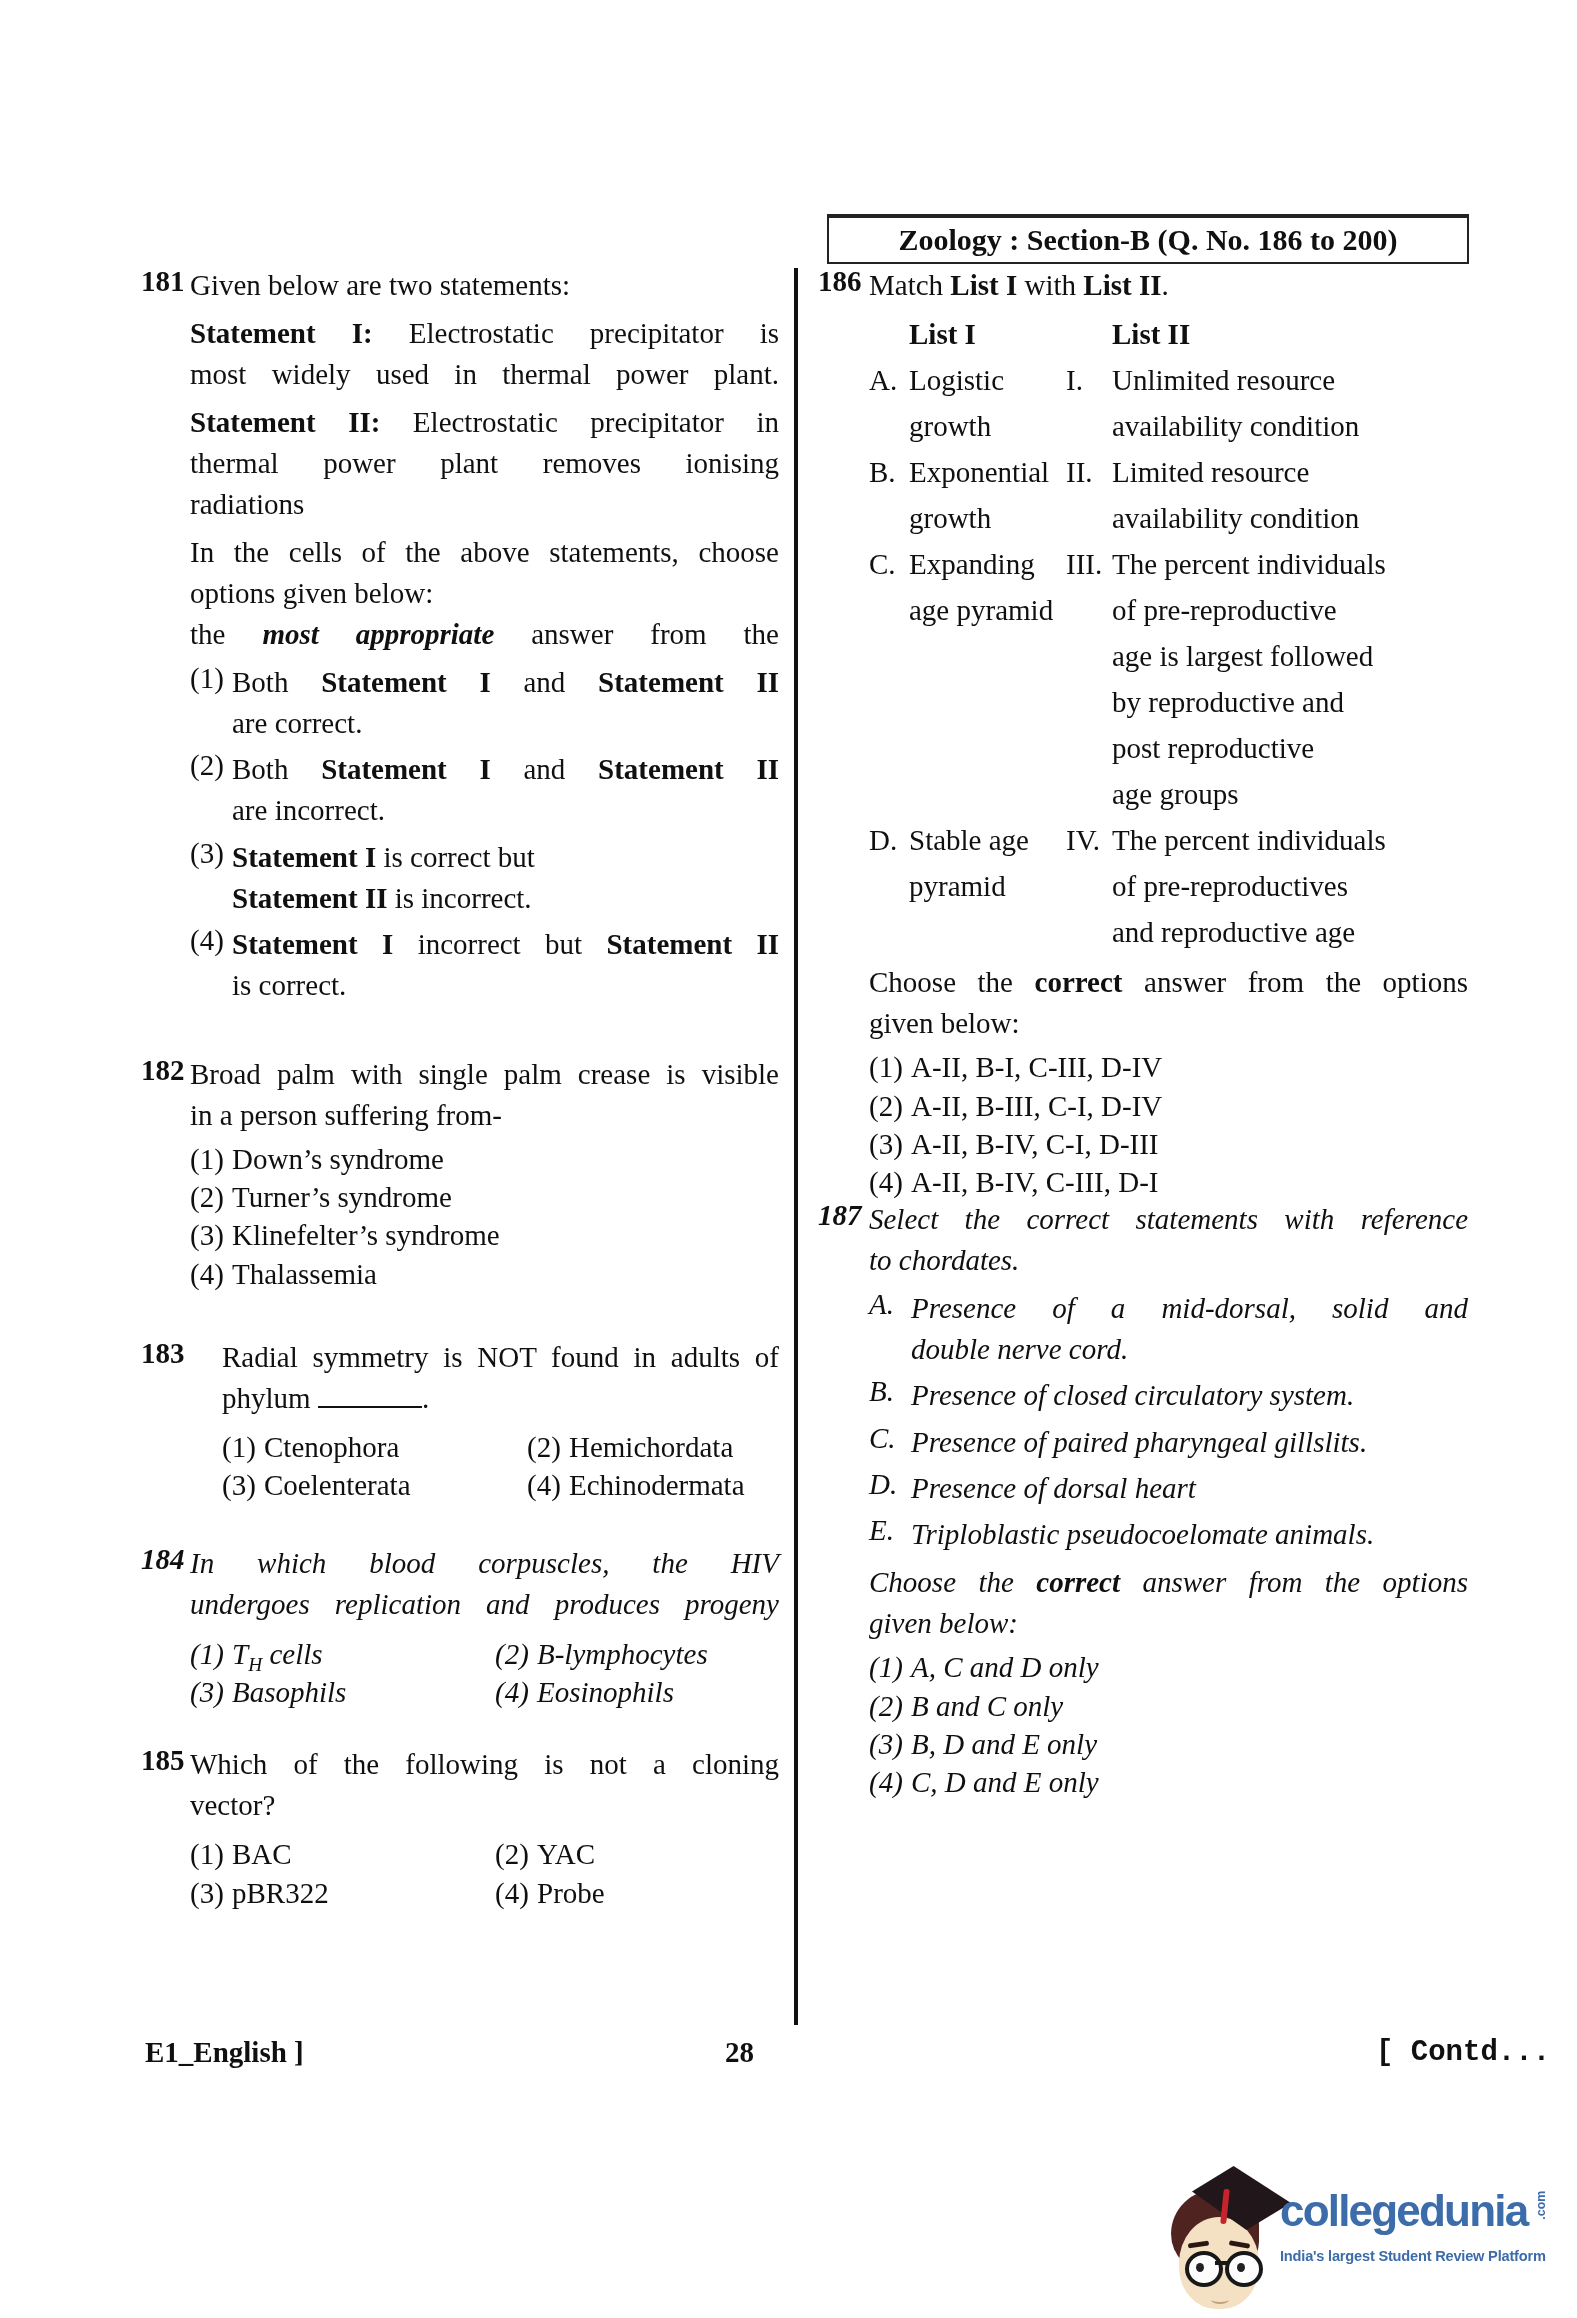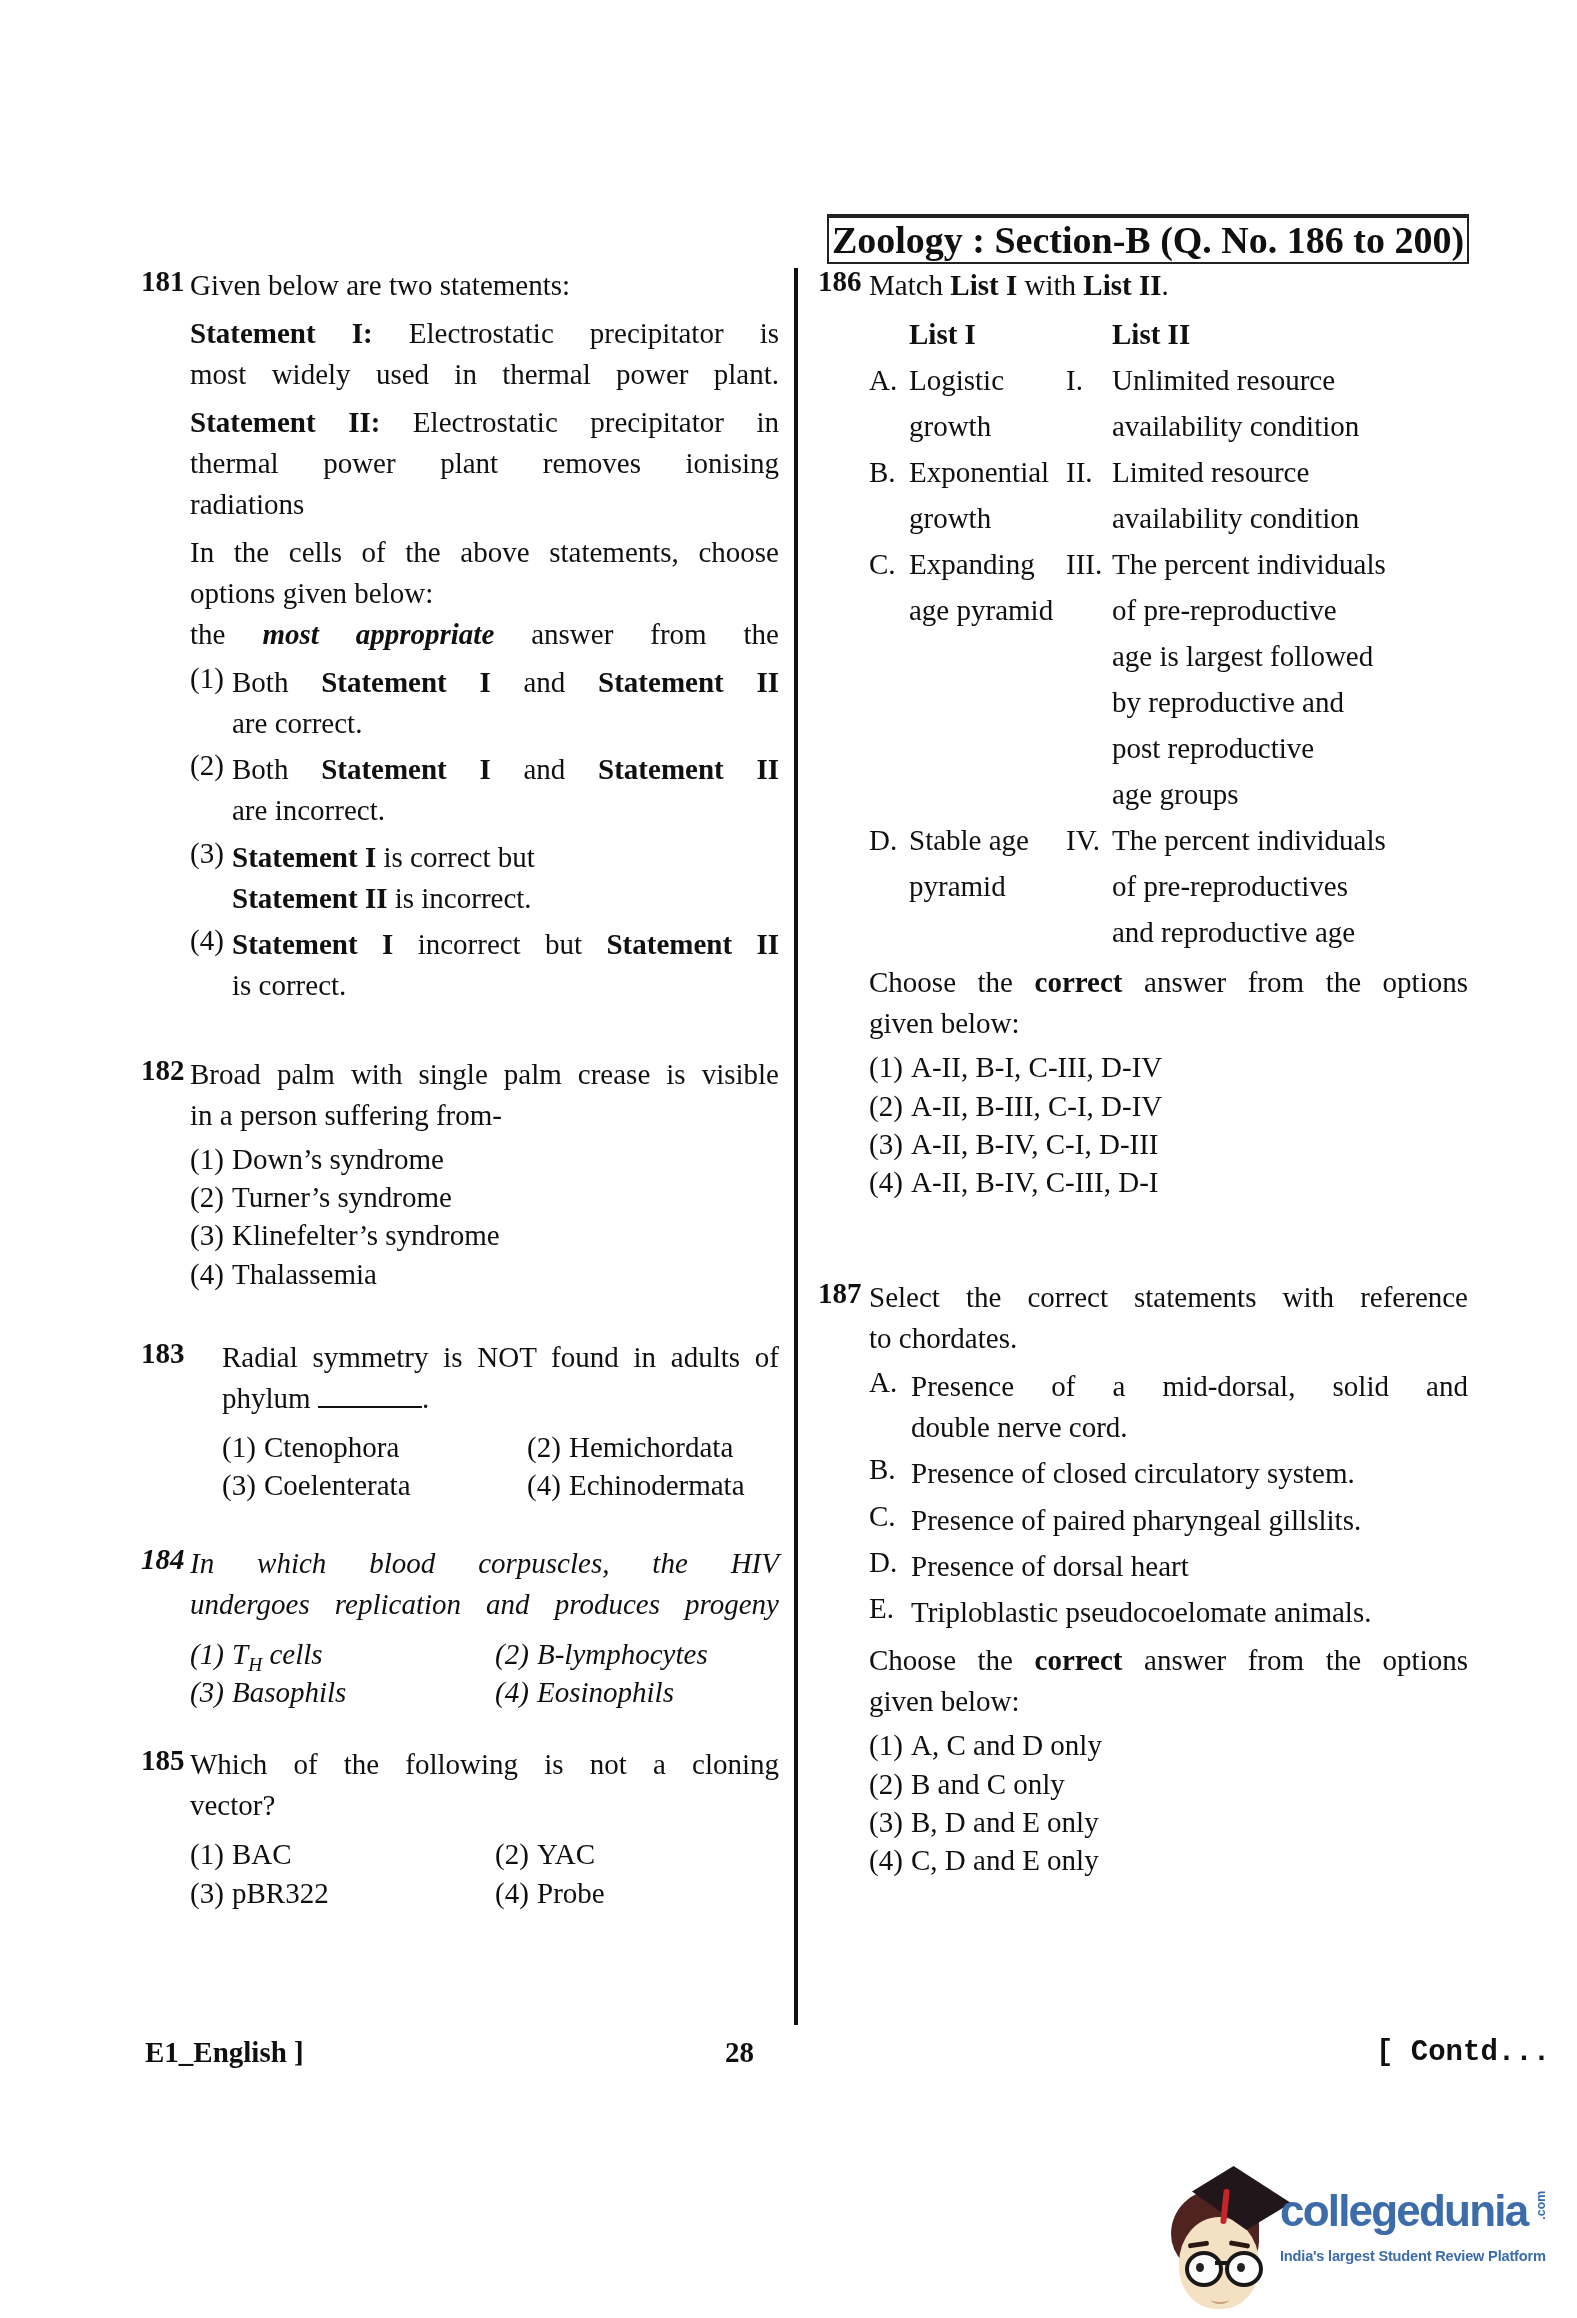--- a/index.html
+++ b/index.html
@@ -3,21 +3,21 @@
 <meta charset="utf-8">
 <style>
   html,body{margin:0;padding:0;background:#ffffff;}
   .page{position:relative;width:1578px;height:2319px;background:#ffffff;
         font-family:"Liberation Serif", serif;color:#101010;font-size:29px;overflow:hidden;}
   .bold{font-weight:bold;}
   b.it{font-style:italic;}
   
   .secbox{position:absolute;left:827px;top:214px;width:638px;height:44px;
           border:2.7px solid #222;border-top-width:4.4px;display:flex;align-items:center;justify-content:center;
-          font-weight:bold;font-size:38px;}
+          font-weight:bold;font-size:30px;}
   
   .divider{position:absolute;left:794px;top:268px;width:3.5px;height:1757px;background:#111;}
   
   .col{position:absolute;top:265px;}
   .col-left{left:141px;width:638px;}
   .col-right{left:818px;width:650px;}
   .q{display:flex;align-items:flex-start;}
   .qn{width:49px;flex:none;font-weight:bold;}
   .qn2{width:51px;}
   .qb{flex:1;min-width:0;}
@@ -32,21 +32,21 @@
   .grid2 .opt{margin-top:5.3px;}
   .blank{display:inline-block;width:104px;height:0.9em;border-bottom:2.7px solid #111;}
   sub{font-size:19.4px;line-height:0;}
   
   .mrow{display:grid;grid-template-columns:40px 157px 46px 1fr;line-height:46px;}
   .mhead{margin-top:5.3px;}
   
   .st{display:flex;margin-top:5.3px;}
   .sl{width:42px;flex:none;}
   .sb{flex:1;min-width:0;}
-  .mt88{margin-top:78px;}
+  .mt88{font-style:italic;}
   .mt54{margin-top:48px;}
   .mt52{margin-top:46px;gap:32px;}
   .mt46{margin-top:41px;font-style:italic;}
   .mt40{margin-top:35px;}
   
   .foot{position:absolute;top:2036px;font-weight:bold;font-size:29px;}
   .foot-left{left:145px;}
   .foot-center{left:704px;width:71px;text-align:center;}
   .foot-right{left:1376px;font-family:Liberation Mono, monospace;}
   

